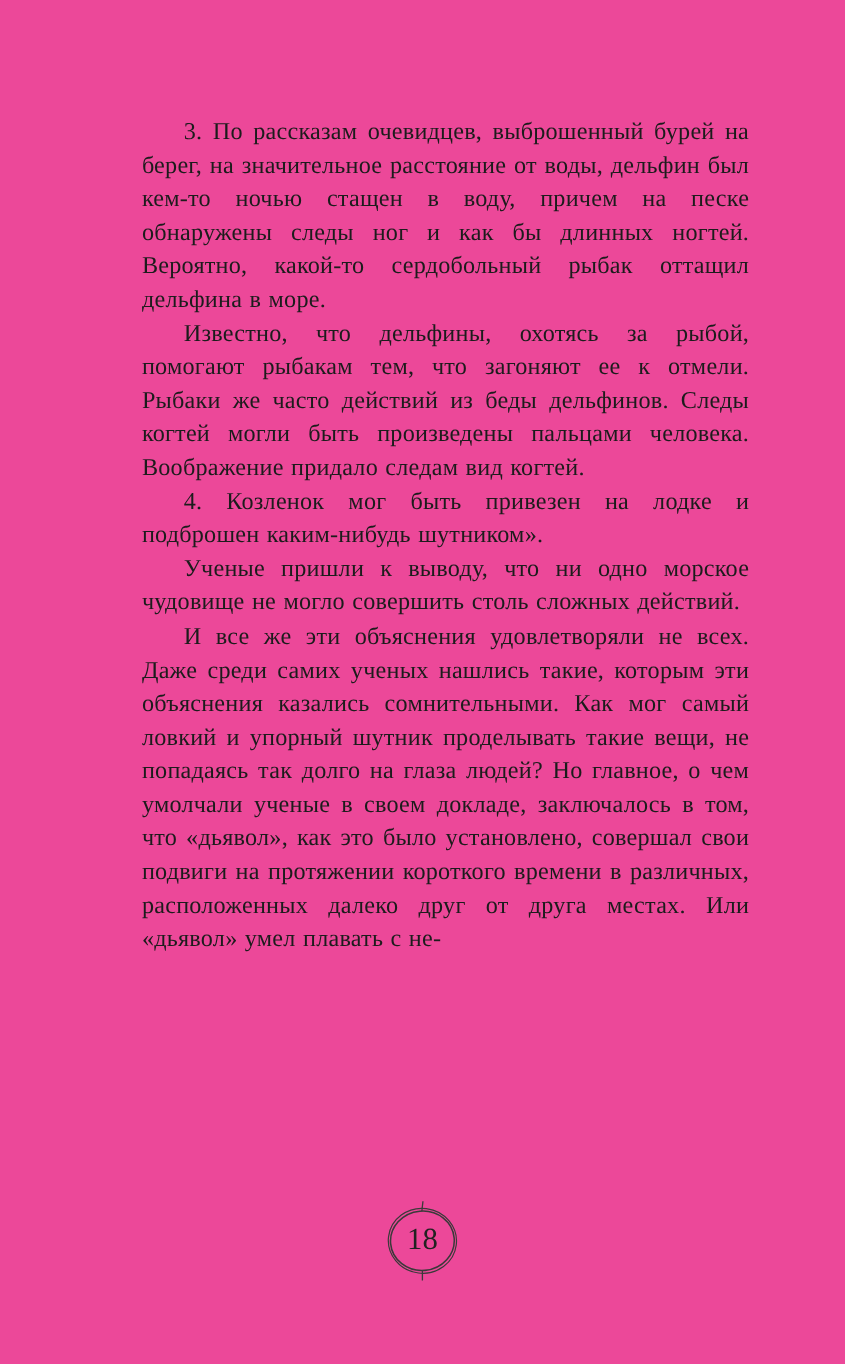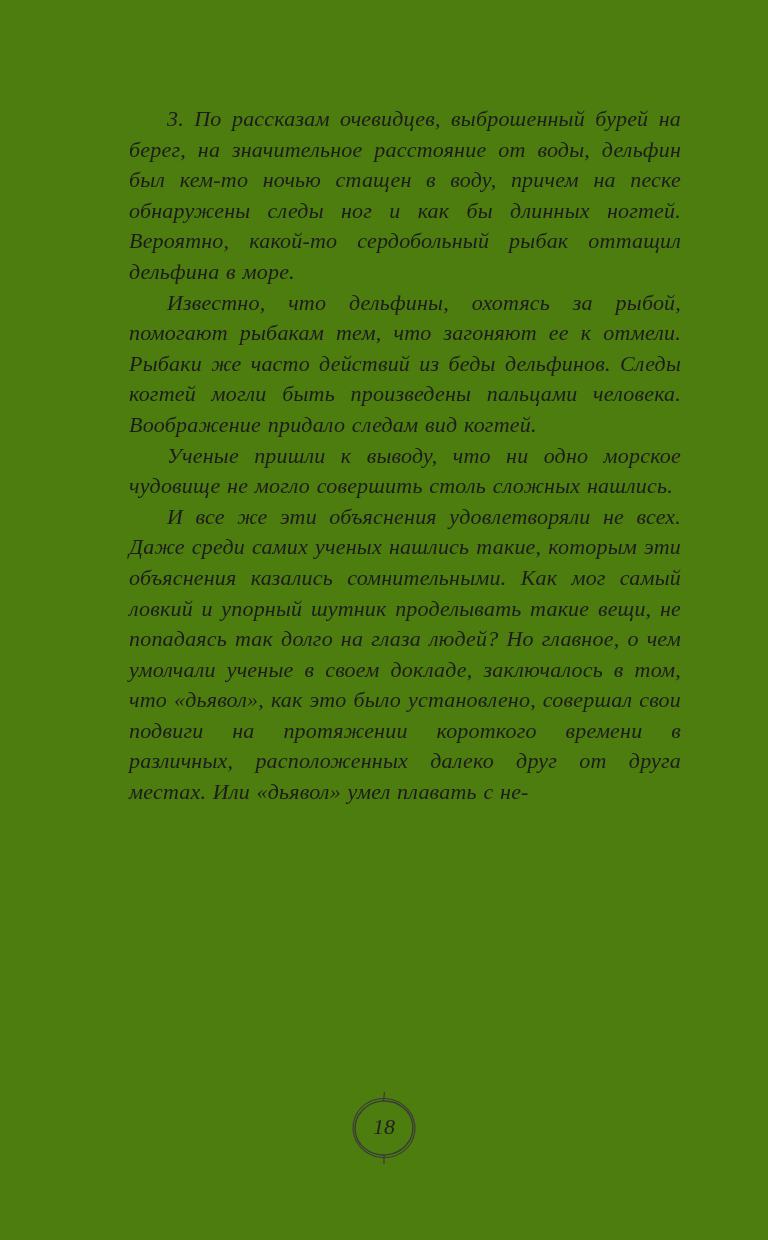--- a/index.html
+++ b/index.html
@@ -11,22 +11,21 @@
     width: 768px;
     height: 1240px;
     position: relative;
     font-family: "Liberation Serif", "DejaVu Serif", serif;
     color: #1c1c1c;
     overflow: hidden;
   }
   .page {
     position: absolute;
     inset: 0;
-    background: #4d7c0f;
-    font-style: italic;
+    background: #ec4899;
   }
   .text-block {
     position: absolute;
     left: 129px;
     top: 104px;
     width: 552px;
   }
   .text-block p {
     margin: 0;
     font-size: 22px;
@@ -56,33 +55,34 @@
   }
   .pagenum {
     position: absolute;
     left: 0;
     top: 0;
     width: 72px;
     height: 74px;
     display: flex;
     align-items: center;
     justify-content: center;
-    font-size: 22px;
+    font-size: 28px;
     color: #222222;
   }
 </style>
 </head>
 <body>
 
 <div class="page">
 
   <div class="text-block">
     <p>3. По рассказам очевидцев, выброшенный бурей на берег, на значительное расстояние от воды, дельфин был кем-то ночью стащен в воду, причем на песке обнаружены следы ног и как бы длинных ногтей. Вероятно, какой-то сердобольный рыбак оттащил дельфина в море.</p>
     <p>Известно, что дельфины, охотясь за рыбой, помогают рыбакам тем, что загоняют ее к отмели. Рыбаки же часто действий из беды дельфинов. Следы когтей могли быть произведены пальцами человека. Воображение придало следам вид когтей.</p>
-    <p>Ученые пришли к выводу, что ни одно морское чудовище не могло совершить столь сложных нашлись.</p>
+    <p>4. Козленок мог быть привезен на лодке и подброшен каким-нибудь шутником».</p>
+    <p>Ученые пришли к выводу, что ни одно морское чудовище не могло совершить столь сложных действий.</p>
     <p>И все же эти объяснения удовлетворяли не всех. Даже среди самих ученых нашлись такие, которым эти объяснения казались сомнительными. Как мог самый ловкий и упорный шутник проделывать такие вещи, не попадаясь так долго на глаза людей? Но главное, о чем умолчали ученые в своем докладе, заключалось в том, что «дьявол», как это было установлено, совершал свои подвиги на протяжении короткого времени в различных, расположенных далеко друг от друга местах. Или «дьявол» умел плавать с не-</p>
   </div>
 
   <div class="footer">
     <div class="ornament">
       <svg width="72" height="76" viewBox="0 0 72 76" aria-hidden="true">
         <ellipse cx="36" cy="38" rx="29" ry="27" fill="none" stroke="#3a3a3a" stroke-width="1.4" transform="rotate(-5 36 38)"></ellipse>
         <ellipse cx="36" cy="38" rx="31" ry="29.5" fill="none" stroke="#3a3a3a" stroke-width="1.1" transform="rotate(7 36 38)"></ellipse>
         <line x1="36.5" y1="2" x2="35.5" y2="11" stroke="#3a3a3a" stroke-width="1.2"></line>
         <line x1="36" y1="65" x2="36" y2="74" stroke="#3a3a3a" stroke-width="1.2"></line>

